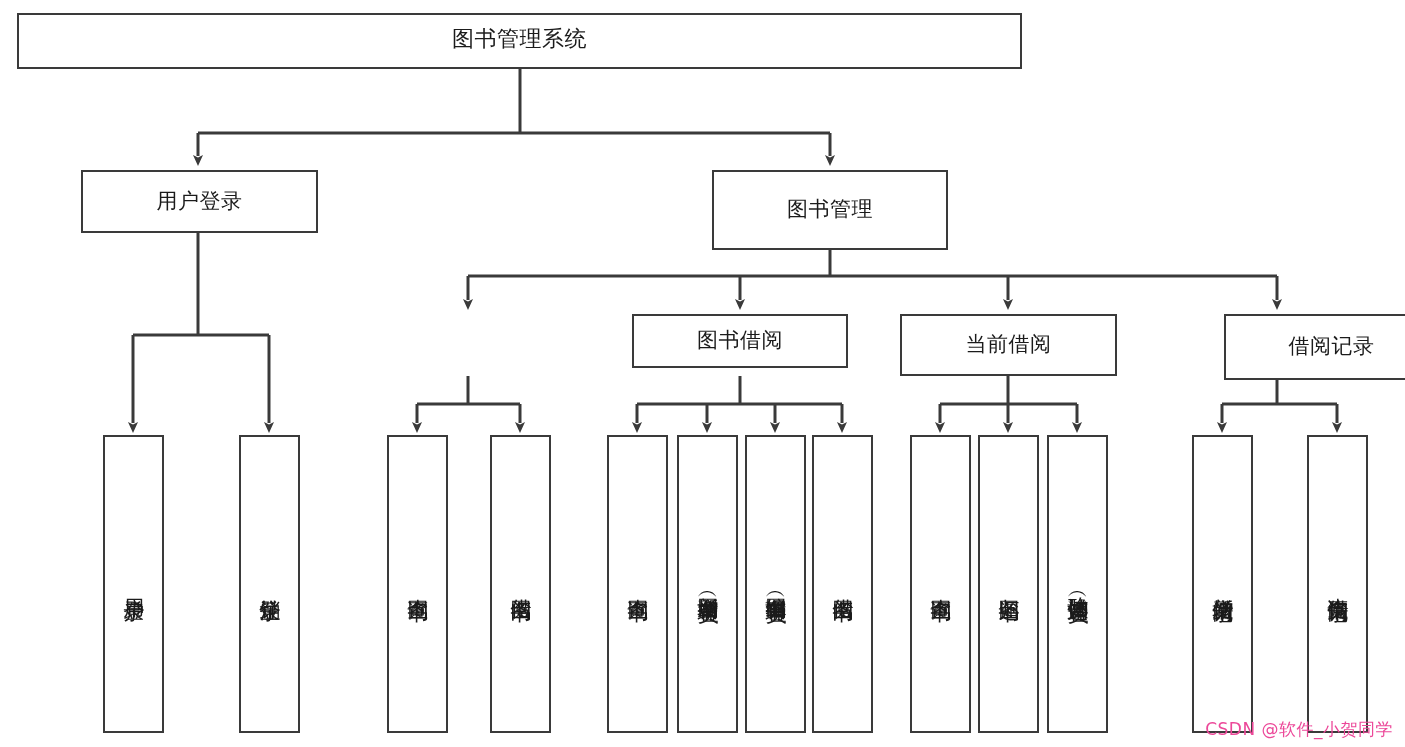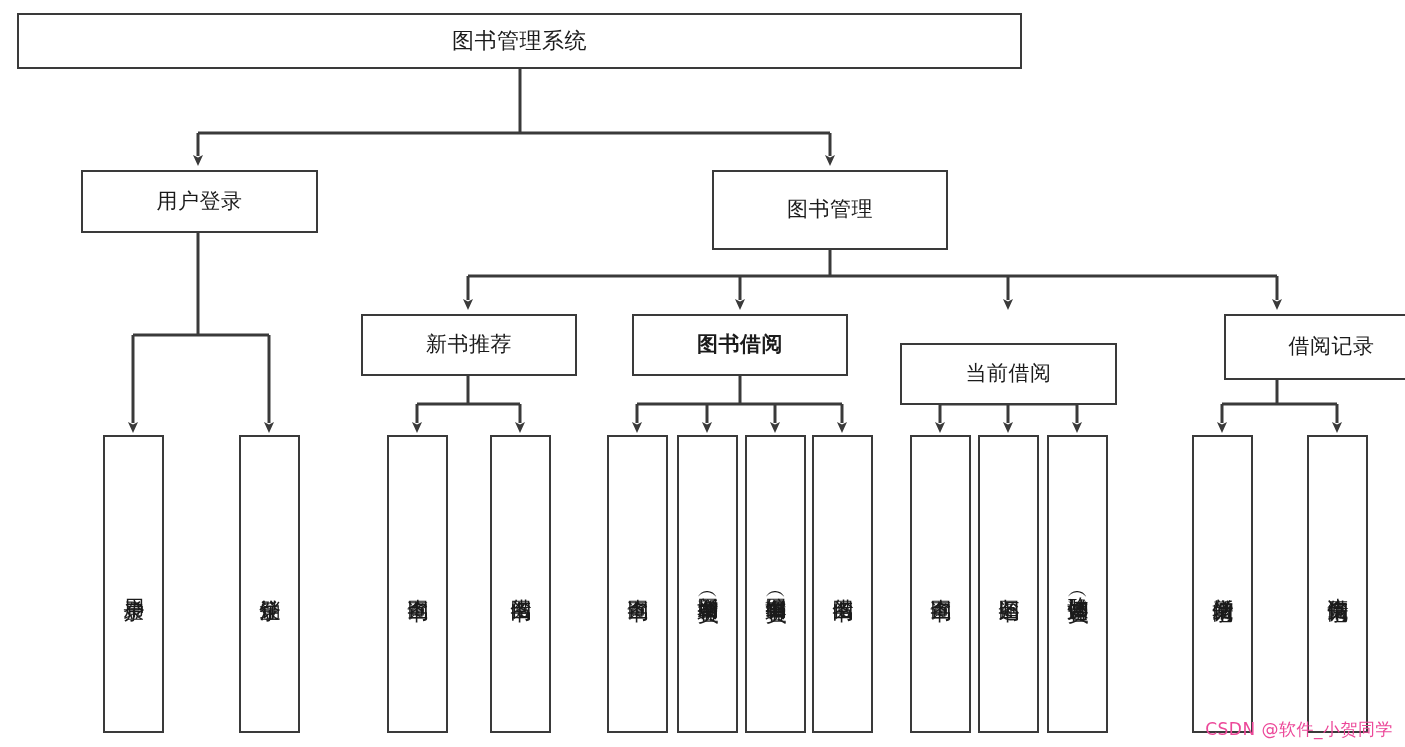--- a/index.html
+++ b/index.html
@@ -121,41 +121,38 @@
       <line x1="1008" y1="404" x2="1008" y2="423" marker-end="url(#arrow)"></line>
       <line x1="1077" y1="404" x2="1077" y2="423" marker-end="url(#arrow)"></line>
 
       <line x1="1277" y1="376" x2="1277" y2="404"></line>
       <line x1="1222" y1="404" x2="1337" y2="404"></line>
       <line x1="1222" y1="404" x2="1222" y2="423" marker-end="url(#arrow)"></line>
       <line x1="1337" y1="404" x2="1337" y2="423" marker-end="url(#arrow)"></line>
     </g>
   </svg>
 
-  <div class="node-box lvl-root" style="left:17px; top:13px; width:1005px; height:56px;">
+  <div class="node-box lvl-root" style="left:17px; top:13px; width:1005px; height:56px;font-family:Liberation Mono, monospace;">
     <span class="node-label horiz-label">图书管理系统</span>
   </div>
 
   <div class="node-box" style="left:81px; top:170px; width:237px; height:63px;">
     <span class="node-label horiz-label">用户登录</span>
   </div>
 
   <div class="node-box" style="left:712px; top:170px; width:236px; height:80px;">
     <span class="node-label horiz-label">图书管理</span>
   </div>
 
-  <div class="node-box" style="left:361px; top:314px; width:216px; height:62px;">
-    <span class="node-label horiz-label">新书推荐</span>
-  </div>
-
-  <div class="node-box" style="left:632px; top:314px; width:216px; height:62px;font-weight:bold;">
+
+  <div class="node-box" style="left:632px; top:314px; width:216px; height:54px;">
     <span class="node-label horiz-label">图书借阅</span>
   </div>
 
-  <div class="node-box" style="left:900px; top:314px; width:217px; height:62px;margin-top:29px;">
+  <div class="node-box" style="left:900px; top:314px; width:217px; height:62px;">
     <span class="node-label horiz-label">当前借阅</span>
   </div>
 
   <div class="node-box" style="left:1224px; top:314px; width:215px; height:66px;">
     <span class="node-label horiz-label">借阅记录</span>
   </div>
 
   <div class="node-box leaf-box" style="left:103px; top:435px; width:61px; height:298px;">
     <span class="node-label vert-label">用户登录</span>
   </div>

